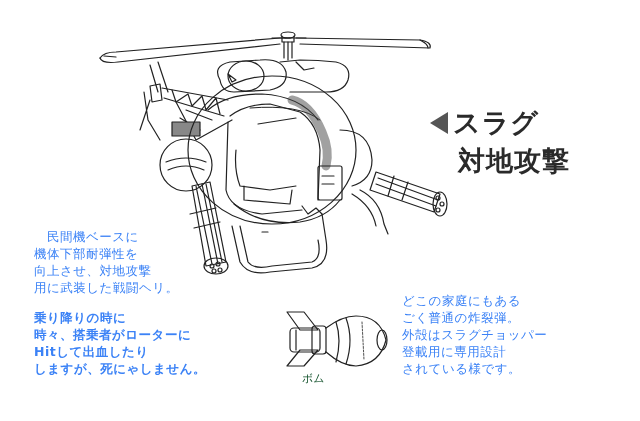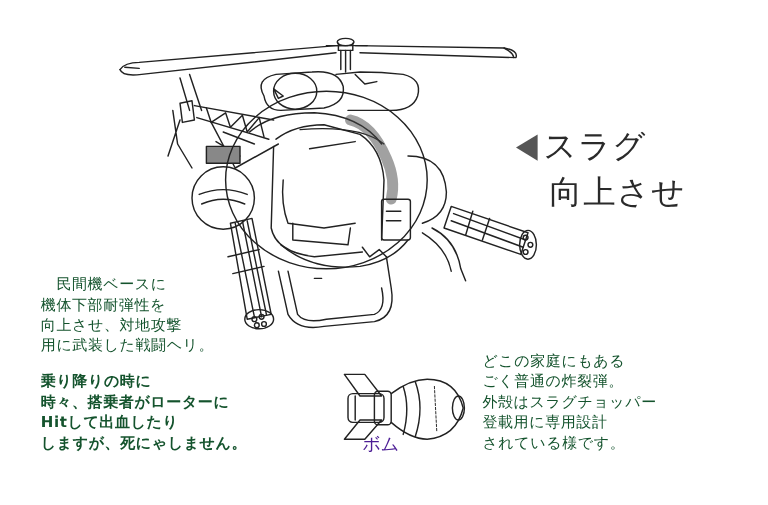--- a/index.html
+++ b/index.html
@@ -1,30 +1,30 @@
 <!DOCTYPE html>
 <html><head>
 <meta charset="utf-8">
 <style>
   html, body { margin: 0; padding: 0; background: #ffffff; }
   body { width: 640px; height: 421px; position: relative; overflow: hidden;
          font-family: "DejaVu Sans", sans-serif; color: #222; }
   .art { position: absolute; left: 0; top: 0; width: 640px; height: 421px; }
   .title { position: absolute; left: 430px; top: 104px; font-family: "DejaVu Sans", sans-serif;
-           font-weight: normal; font-size: 27px; line-height: 38px; color: #2a2a2a; letter-spacing: 1px; }
+           font-weight: bold; font-size: 27px; line-height: 38px; color: #2a2a2a; letter-spacing: 1px; }
   .title .row { display: flex; align-items: center; white-space: nowrap; }
   .title .arrow { width: 0; height: 0; border-top: 11px solid transparent; border-bottom: 11px solid transparent;
                   border-right: 18px solid #555; margin-right: 5px; }
   .title .row2 { padding-left: 28px; }
   .note { position: absolute; font-family: "DejaVu Sans", sans-serif; font-size: 12.5px; line-height: 17px;
-          color: #14532d; white-space: pre; letter-spacing: 0.5px; }
+          color: #3b82f6; white-space: pre; letter-spacing: 0.5px; }
   .note1 { left: 34px; top: 228px; }
   .note2 { left: 34px; top: 309px; font-weight: bold; }
   .note3 { left: 402px; top: 292px; }
-  .bomb-label { position: absolute; left: 302px; top: 361px; font-size: 15px; color: #4c1d95;
+  .bomb-label { position: absolute; left: 302px; top: 371px; font-size: 11px; color: #14532d;
                 font-family: "DejaVu Sans", sans-serif; }
 </style>
 </head>
 <body>
 
 <svg class="art" viewBox="0 0 640 421" xmlns="http://www.w3.org/2000/svg" fill="none" stroke="#222" stroke-width="1.2" stroke-linecap="round" stroke-linejoin="round">
 
   <g>
     <path d="M100 58 Q104 52 116 52 L280 38 L290 38"></path>
     <path d="M100 58 Q102 64 118 62 L280 44"></path>
@@ -119,21 +119,21 @@
     <path d="M362 322 L364 360" stroke-dasharray="2 1.5" stroke-width="0.8"></path>
   </g>
 </svg>
 
 <div class="title">
   <div class="row">
     <span class="arrow"></span>
     <span>スラグ</span>
   </div>
   <div class="row row2">
-    <span>向上させ</span>
+    <span>対地攻撃</span>
   </div>
 </div>
 
 <div class="note note1">　民間機ベースに
 機体下部耐弾性を
 向上させ、対地攻撃
 用に武装した戦闘ヘリ。</div>
 <div class="note note2">乗り降りの時に
 時々、搭乗者がローターに
 Hitして出血したり

